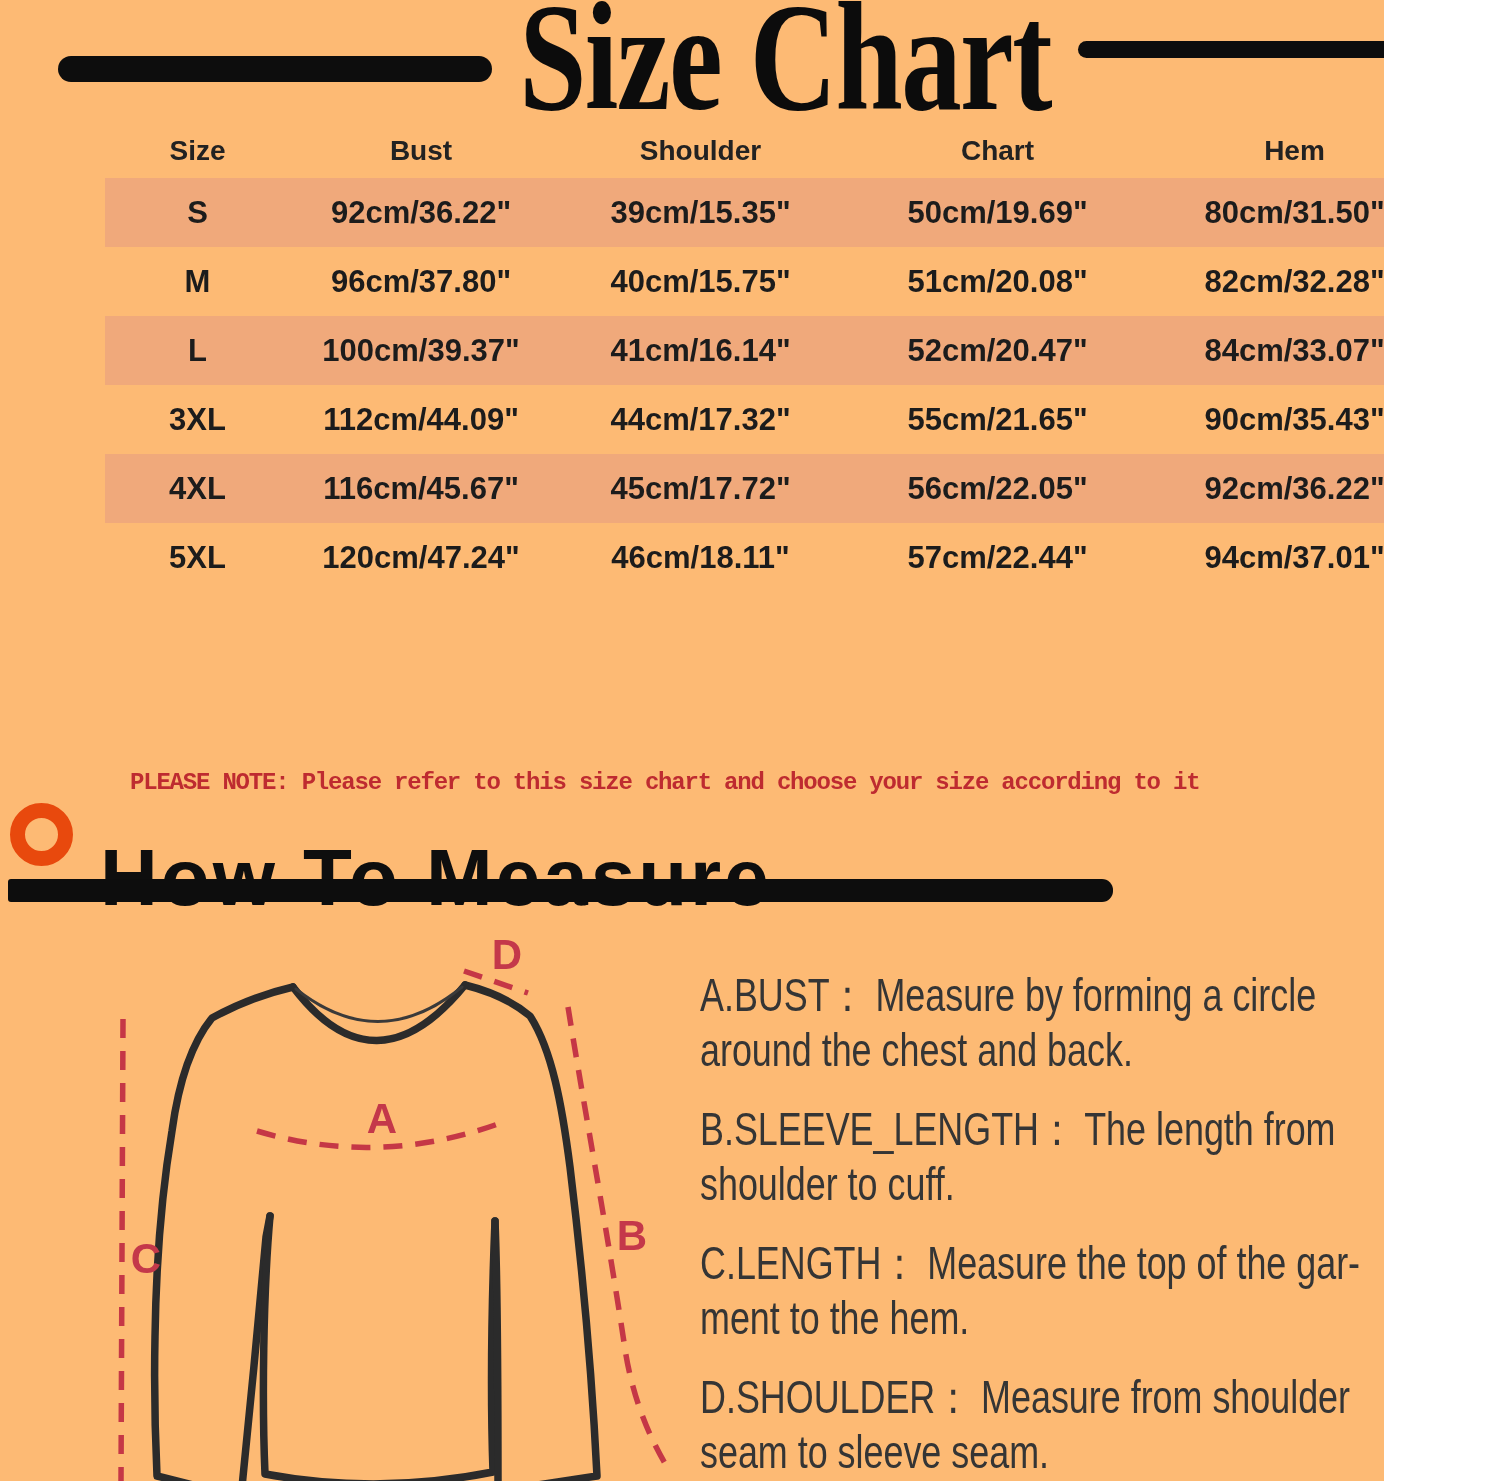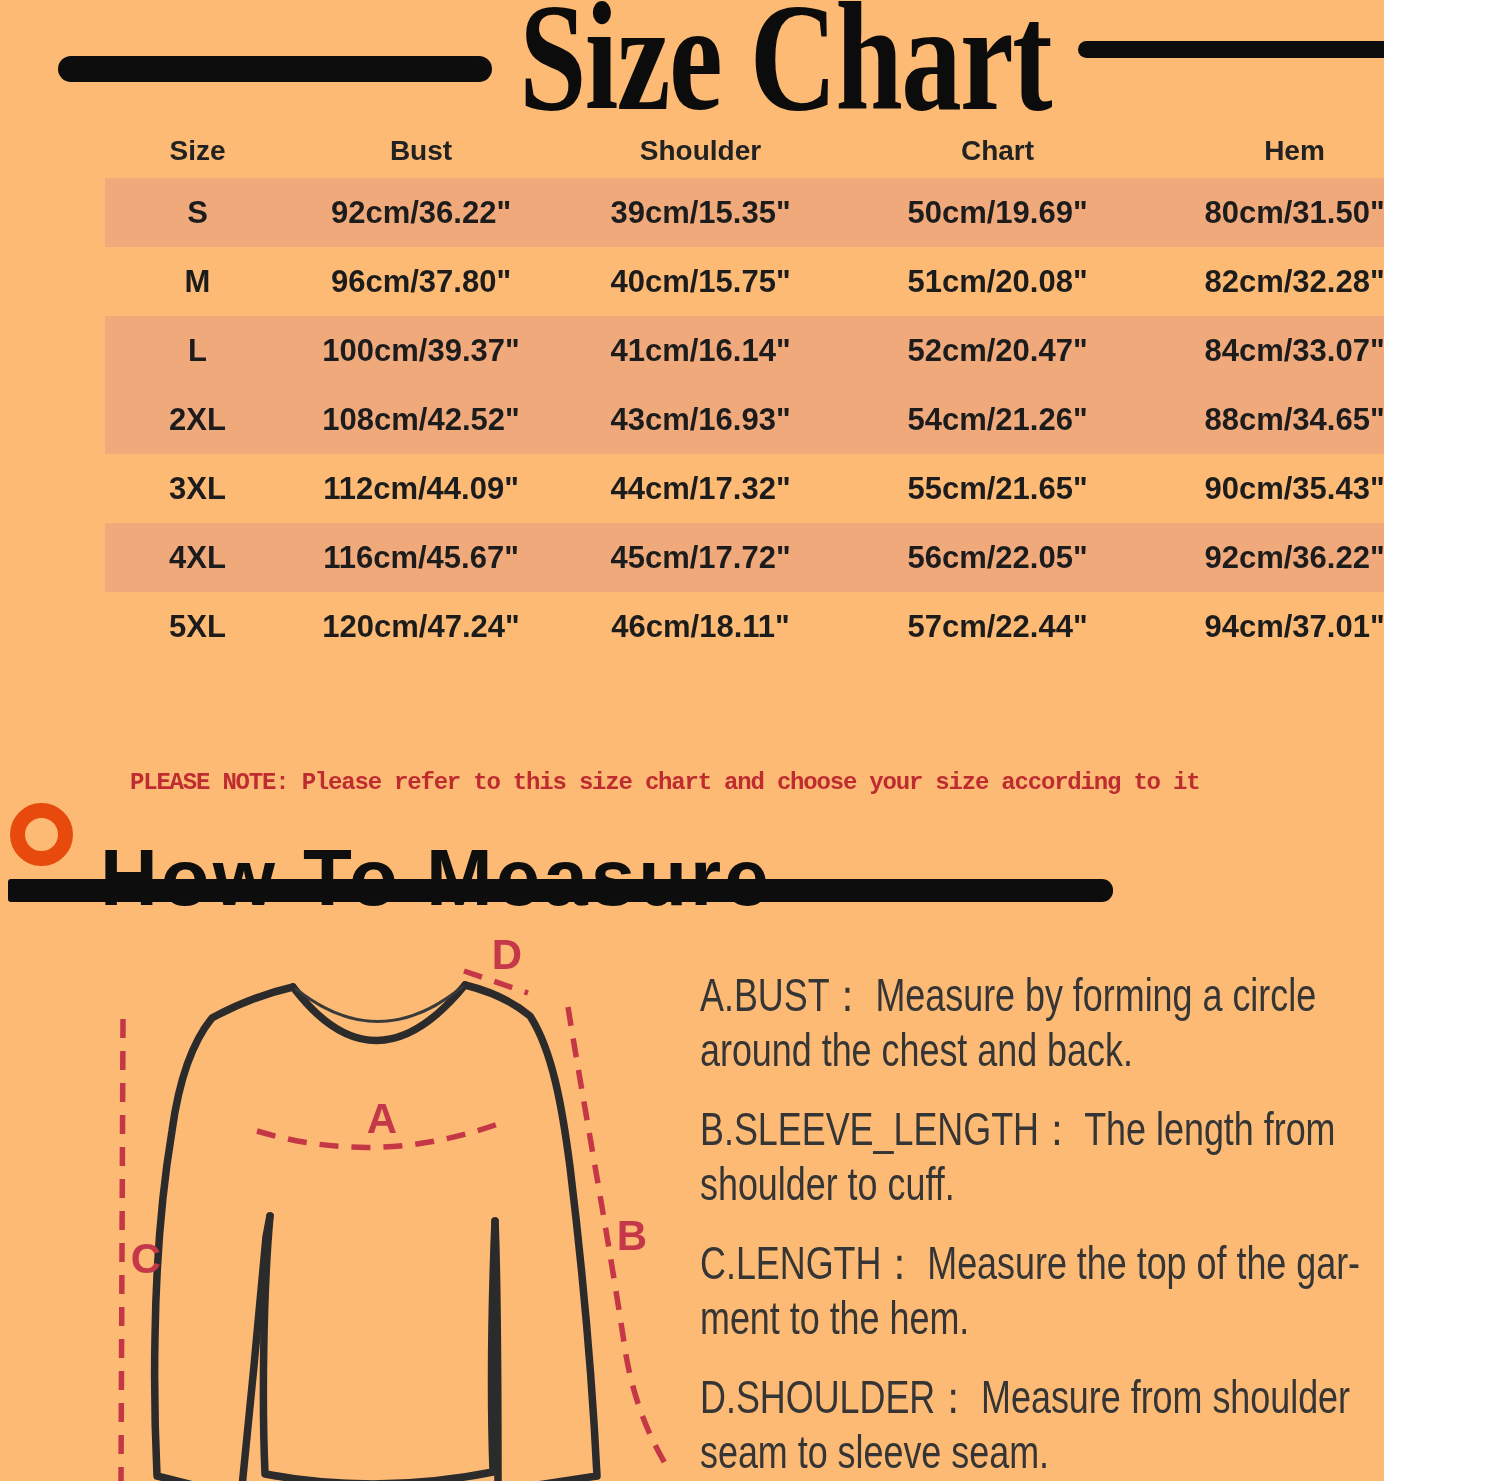--- a/index.html
+++ b/index.html
@@ -82,27 +82,20 @@
       <div>51cm/20.08"</div>
       <div>82cm/32.28"</div>
     </div>
     <div class="grid-row trow hl">
       <div>L</div>
       <div>100cm/39.37"</div>
       <div>41cm/16.14"</div>
       <div>52cm/20.47"</div>
       <div>84cm/33.07"</div>
     </div>
-    <div class="grid-row trow hl">
-      <div>2XL</div>
-      <div>108cm/42.52"</div>
-      <div>43cm/16.93"</div>
-      <div>54cm/21.26"</div>
-      <div>88cm/34.65"</div>
-    </div>
     <div class="grid-row trow">
       <div>3XL</div>
       <div>112cm/44.09"</div>
       <div>44cm/17.32"</div>
       <div>55cm/21.65"</div>
       <div>90cm/35.43"</div>
     </div>
     <div class="grid-row trow hl">
       <div>4XL</div>
       <div>116cm/45.67"</div>

